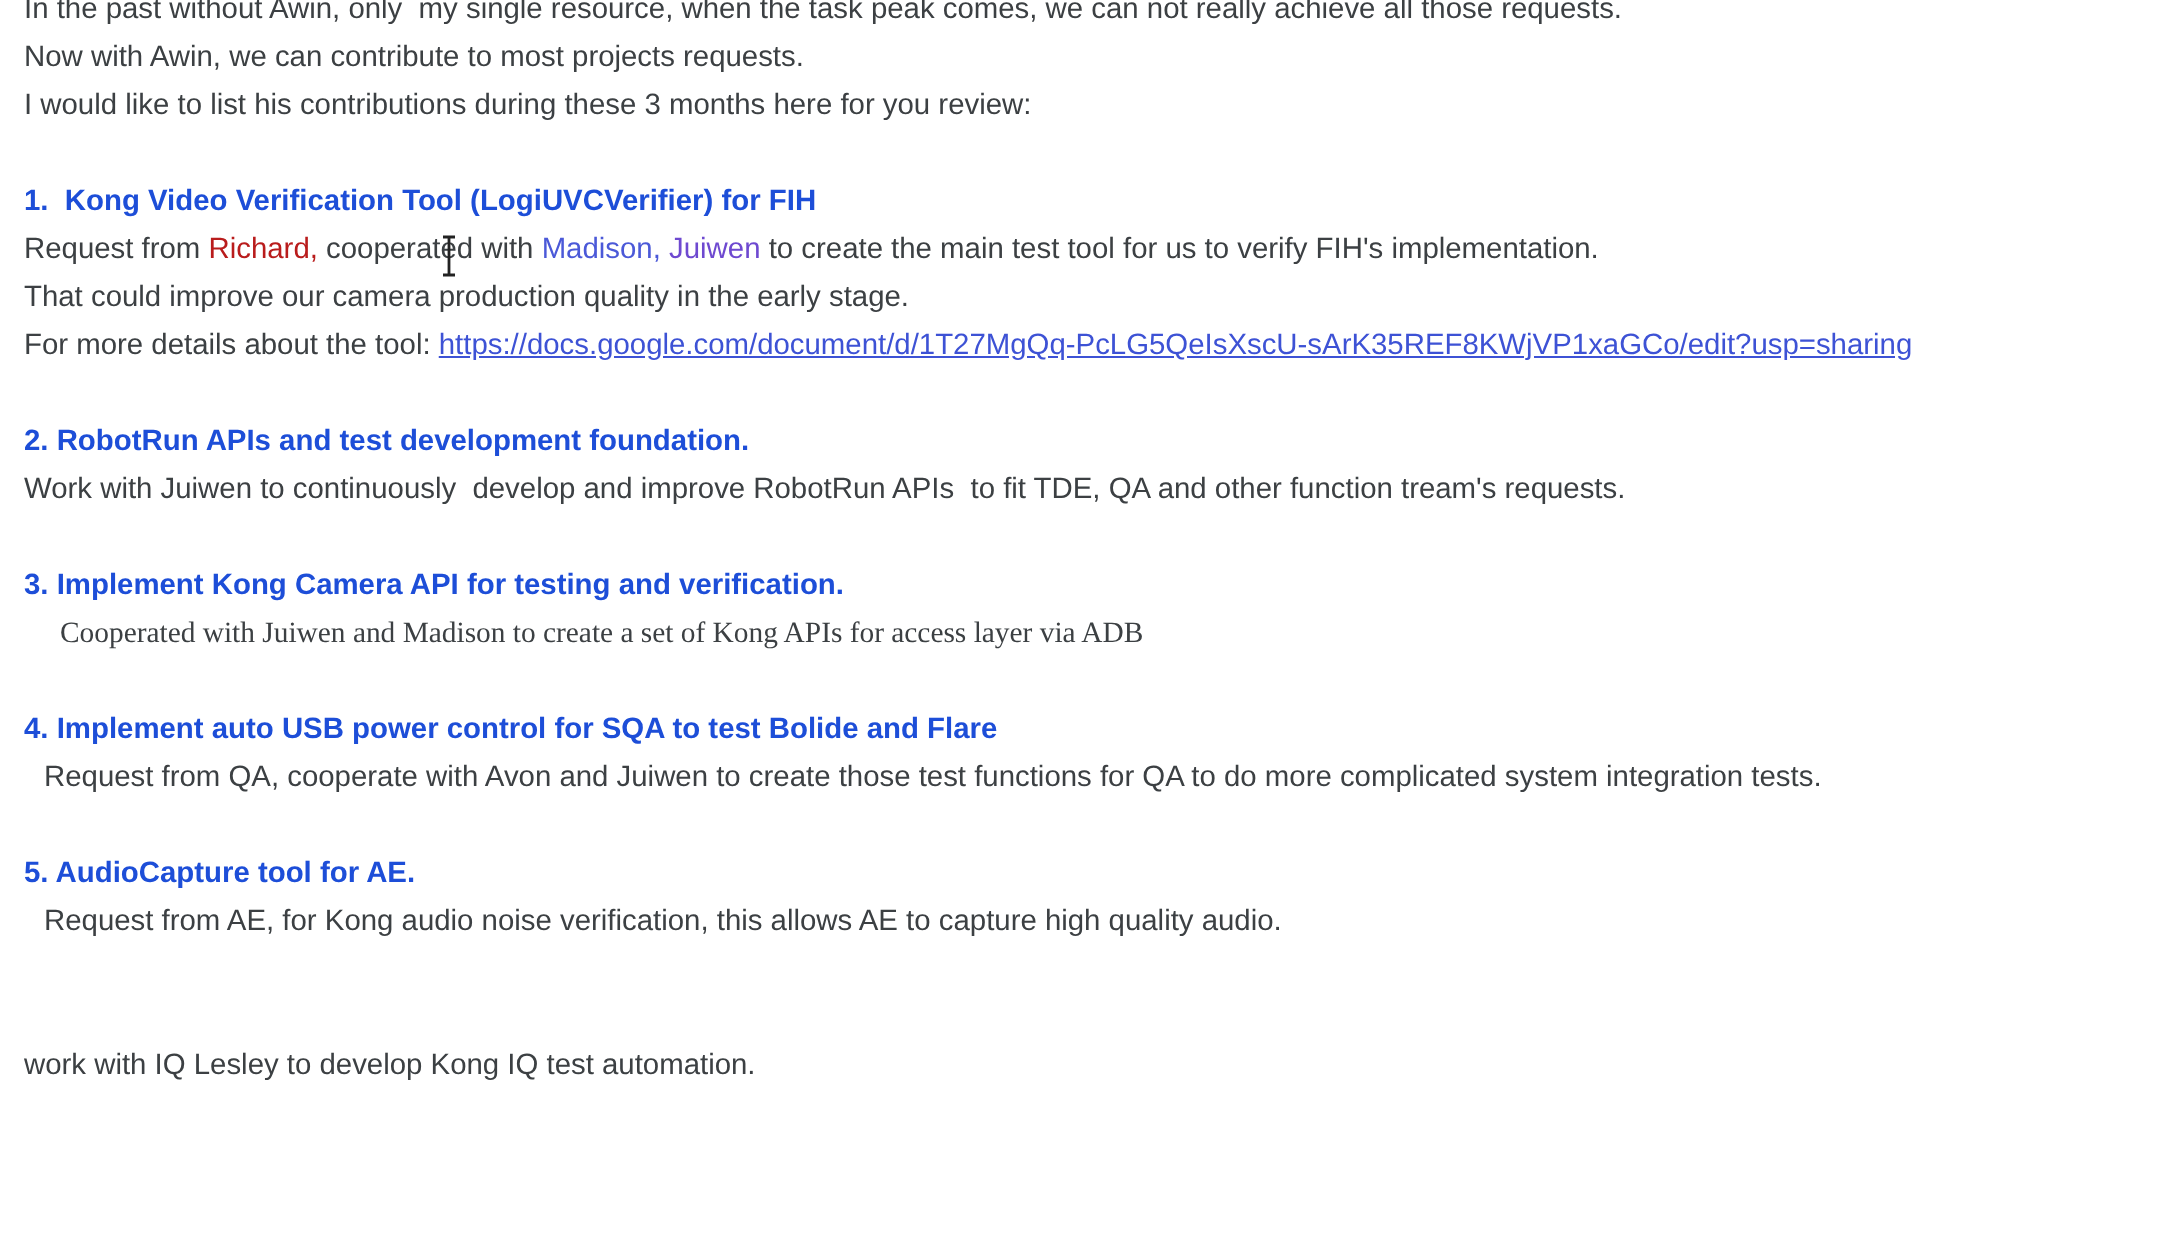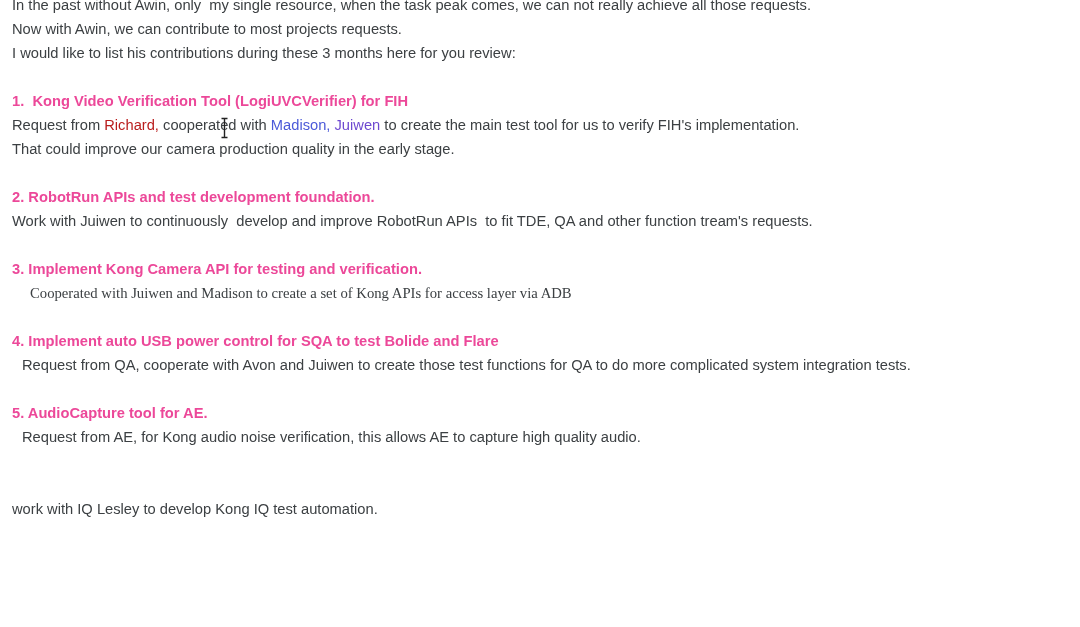--- a/index.html
+++ b/index.html
@@ -22,21 +22,21 @@
   }
   .line {
     height: 24px;
     line-height: 24px;
     font-size: 14.7px;
     color: #3c4043;
     white-space: pre;
   }
   .line.heading {
     font-weight: 700;
-    color: #ec4899;
+    color: #1d4ed8;
   }
   .indent-lg { padding-left: 18px; font-family: Liberation Serif, serif; }
   .indent-md { padding-left: 10px; }
   .indent-sm { padding-left: 3px; }
   .person-richard { color: #b91c1c; }
   .person-madison { color: #4b59d8; }
   .person-juiwen  { color: #6e49d0; text-align: center; }
   .doc-link {
     color: #3d52d5;
     text-decoration: underline;
@@ -58,20 +58,21 @@
 
   <div class="line">In the past without Awin, only  my single resource, when the task peak comes, we can not really achieve all those requests.</div>
   <div class="line">Now with Awin, we can contribute to most projects requests.</div>
   <div class="line">I would like to list his contributions during these 3 months here for you review:</div>
 
   <div class="line"></div>
 
   <div class="line heading">1.  Kong Video Verification Tool (LogiUVCVerifier) for FIH</div>
   <div class="line"><span>Request from </span><span class="person-richard">Richard,</span><span> cooperated with </span><span class="person-madison">Madison,</span><span> </span><span class="person-juiwen">Juiwen</span><span> to create the main test tool for us to verify FIH's implementation.</span></div>
   <div class="line">That could improve our camera production quality in the early stage.</div>
+  <div class="line"><span>For more details about the tool: </span><a class="doc-link">https://docs.google.com/document/d/1T27MgQq-PcLG5QeIsXscU-sArK35REF8KWjVP1xaGCo/edit?usp=sharing</a></div>
 
   <div class="line"></div>
 
   <div class="line heading">2. RobotRun APIs and test development foundation.</div>
   <div class="line">Work with Juiwen to continuously  develop and improve RobotRun APIs  to fit TDE, QA and other function tream's requests.</div>
 
   <div class="line"></div>
 
   <div class="line heading">3. Implement Kong Camera API for testing and verification.</div>
   <div class="line indent-lg">Cooperated with Juiwen and Madison to create a set of Kong APIs for access layer via ADB</div>

